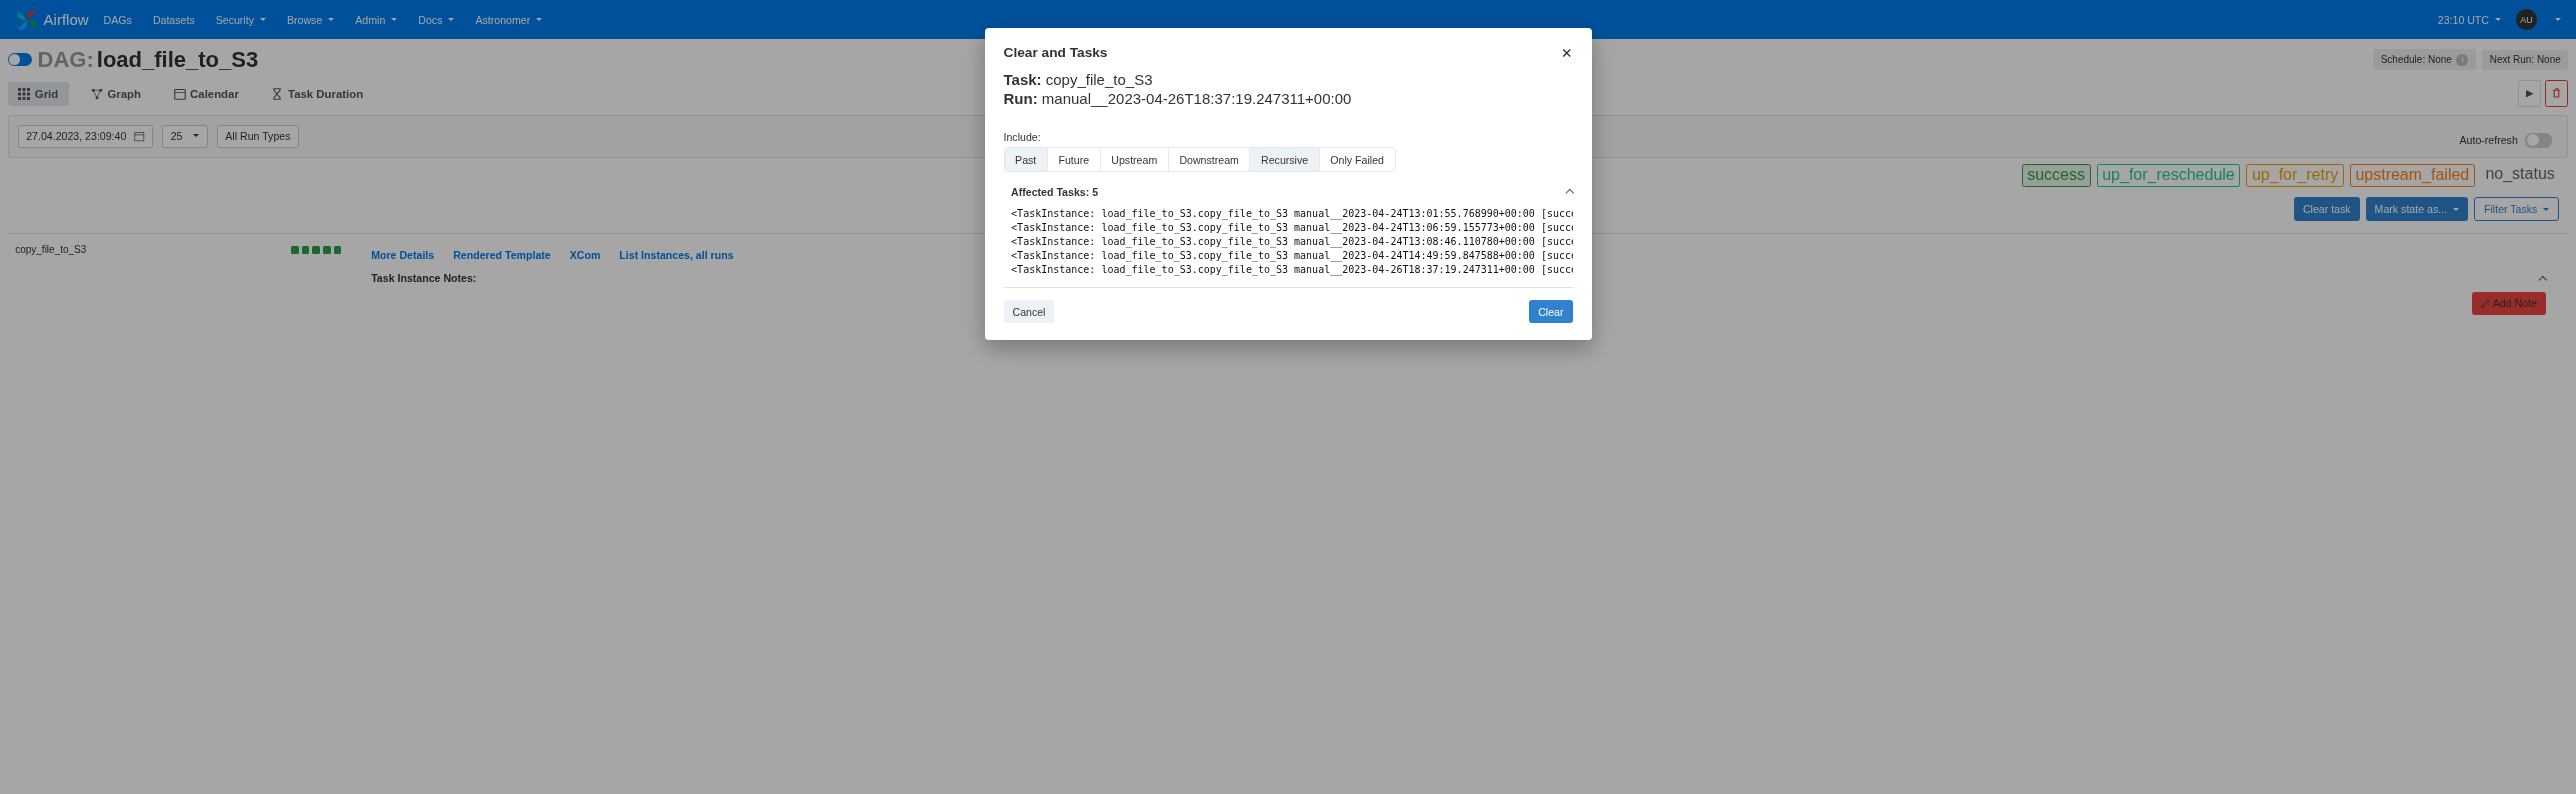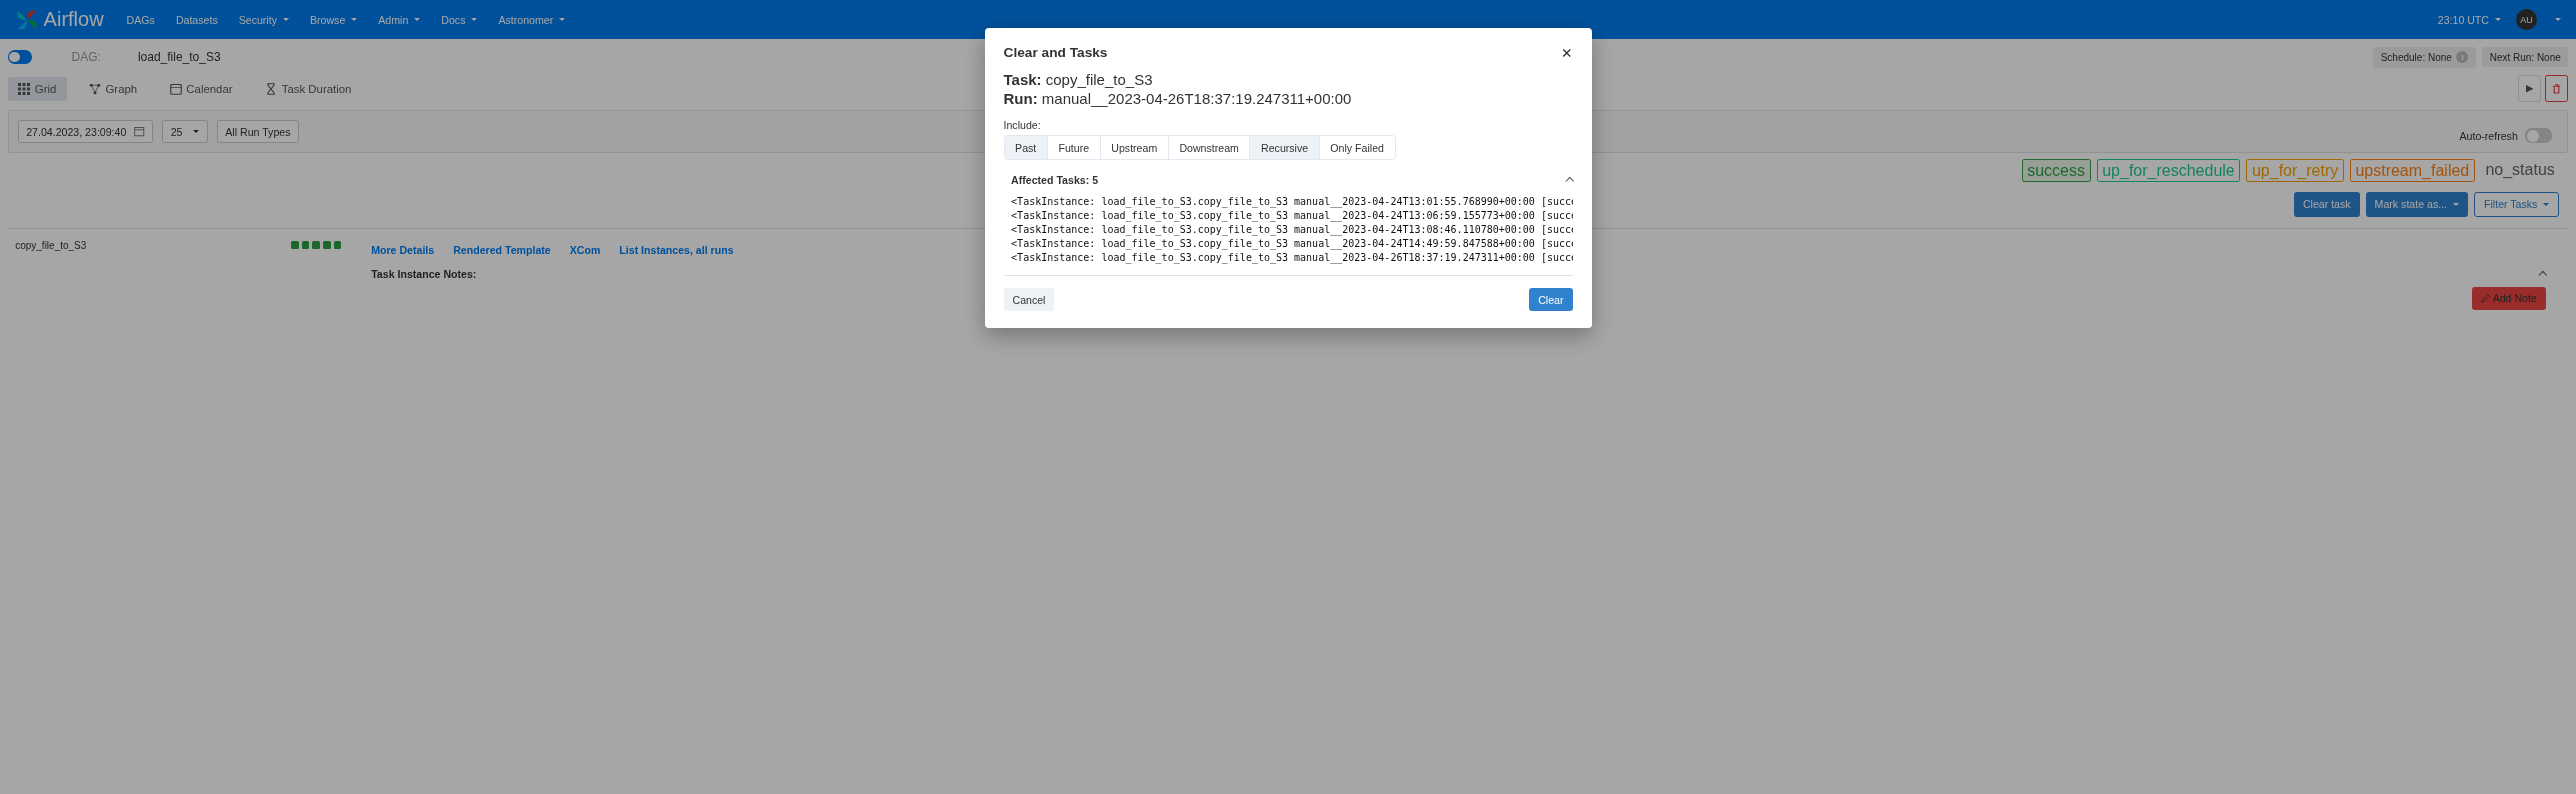--- a/index.html
+++ b/index.html
@@ -1,37 +1,37 @@
 <!DOCTYPE html>
 <html style="font-size:12px"><head>
 <meta charset="utf-8">
 <style>
 * { box-sizing: border-box; margin: 0; padding: 0; }
 body { font-family: -apple-system, BlinkMacSystemFont, "Segoe UI", Helvetica, Arial, sans-serif; font-size: 10.6px; color: #333; background: #fff; }
 .navbar { background: #017cee; color: #fff; height: 39px; display: flex; align-items: center; padding: 0 15px; font-size: 10.6px; }
-.navbar-brand { display: flex; align-items: center; gap: 4.6px; margin-right: 23px; font-size: 20px; }
+.navbar-brand { display: flex; align-items: center; gap: 4.6px; margin-right: 15px; font-size: 15px; }
 .pinwheel { width: 24px; height: 24px; }
 .nav-items { display: flex; gap: 21px; }
 .nav-item { color: #fff; display: flex; align-items: center; gap: 3px; cursor: pointer; }
 .nav-right { margin-left: auto; display: flex; align-items: center; gap: 15px; }
 .avatar { width: 21px; height: 21px; border-radius: 50%; background: #333; display: flex; align-items: center; justify-content: center; font-size: 9px; color: #fff; }
 .caret-down::after { content: ""; display: inline-block; border: 3px solid transparent; border-top-color: currentColor; margin-left: 3px; margin-top: 3px; }
 
 .header-row { display: flex; align-items: center; padding: 7.6px 7.6px; }
 .toggle { width: 24px; height: 13.7px; background: #017cee; border-radius: 6.8px; position: relative; margin-right: 6px; }
 .toggle::after { content: ""; position: absolute; left: 1.5px; top: 1.5px; width: 10.6px; height: 10.6px; background: #fff; border-radius: 50%; }
 .toggle-off { background: #ccc; width: 27px; height: 15px; }
 .toggle-off::after { left: 1.5px; width: 12px; height: 12px; }
-.dag-title { font-size: 12px; font-weight: 400; color: #999; margin-left: 34px; }
+.dag-title { font-size: 22px; font-weight: 700; color: #999; }
 .dag-name { color: #333; }
 .header-right { margin-left: auto; display: flex; gap: 6px; align-items: center; }
 .badge-grey { background: #efefef; padding: 4.6px 7.6px; border-radius: 2.3px; font-size: 10px; color: #333; display: flex; align-items: center; gap: 4.6px; }
 .info-icon { width: 12px; height: 12px; border-radius: 50%; background: #bbb; color: #fff; display: inline-flex; align-items: center; justify-content: center; font-size: 7.6px; font-weight: bold; }
 
-.tabs-row { display: flex; align-items: center; padding: 0 7.6px 7.6px; gap: 11.4px; }
+.tabs-row { display: flex; align-items: center; padding: 0 7.6px 7.6px; gap: 11.4px; font-weight: bold; }
 .tab-btn { display: flex; align-items: center; gap: 4.6px; padding: 6px 10.6px; border-radius: 2.3px; cursor: pointer; color: #555; font-size: 11.4px; }
 .tab-btn.active { background: #e2e8f0; }
 .tab-icon { width: 12px; height: 12px; }
 .tabs-right { margin-left: auto; display: flex; gap: 4.6px; }
 .icon-btn { border: 0.8px solid #ddd; border-radius: 2.3px; width: 23px; height: 27px; display: flex; align-items: center; justify-content: center; cursor: pointer; }
 .icon-btn.danger { border-color: #e53e3e; color: #e53e3e; }
 
 .content-area { position: relative; padding: 0 7.6px; }
 .filter-bar { background: #f9f9f9; border: 0.8px solid #e1e1e1; border-top: 1.5px solid #e1e1e1; border-radius: 2.3px; padding: 9px; display: flex; align-items: flex-end; gap: 9px; }
 .date-input, .select-input { border: 0.8px solid #ccc; border-radius: 2.3px; padding: 4.6px 7.6px; background: #fff; font-size: 10.6px; display: flex; align-items: center; gap: 7.6px; }
@@ -64,21 +64,21 @@
 .add-note-row { display: flex; justify-content: flex-end; padding: 3.8px 15px; }
 
 
 .overlay { position: fixed; inset: 0; background: rgba(0,0,0,0.35); display: flex; align-items: flex-start; justify-content: center; padding-top: 28px; }
 .modal { background: #fff; border-radius: 3.8px; width: 607px; padding: 16.7px 19px; box-shadow: 0 7.6px 23px rgba(0,0,0,0.3); }
 .modal-title-row { display: flex; justify-content: space-between; align-items: center; margin-bottom: 10.6px; }
 .modal-title { font-size: 13.7px; font-weight: 700; }
 .close-x { cursor: pointer; font-size: 13.7px; }
 .modal-meta { font-size: 15px; margin-bottom: 1.5px; }
 .modal-meta b { font-weight: 700; }
-.include-label { margin-top: 12px; font-size: 10.6px; margin-bottom: 4.6px; }
+.include-label { margin-top: 24px; font-size: 10.6px; margin-bottom: 4.6px; }
 .btn-group { display: flex; border: 0.8px solid #e2e8f0; border-radius: 3.8px; width: fit-content; overflow: hidden; }
 .seg { padding: 5.3px 10.6px; font-size: 10.6px; color: #333; border-right: 0.8px solid #e2e8f0; cursor: pointer; }
 .seg:last-child { border-right: none; }
 .seg.active { background: #edf2f7; }
 .affected { display: flex; justify-content: space-between; margin-top: 13.7px; font-size: 10.6px; font-weight: 600; padding-left: 7.6px; }
 .task-list { margin-top: 4.6px; border-bottom: 0.8px solid #e1e1e1; padding: 4.6px 7.6px 10.6px; font-family: Menlo, Consolas, monospace; font-size: 10px; line-height: 1.4; color: #111; white-space: pre; overflow-x:auto; }
 .modal-footer { display: flex; justify-content: space-between; margin-top: 12px; }
 .btn-grey { background: #edf2f7; color: #333; border: none; }
 .chevron-up::before { content: ""; display: inline-block; width: 4.6px; height: 4.6px; border-left: 1.5px solid #555; border-top: 1.5px solid #555; transform: rotate(45deg); margin-top: 2.3px; }
 </style>

